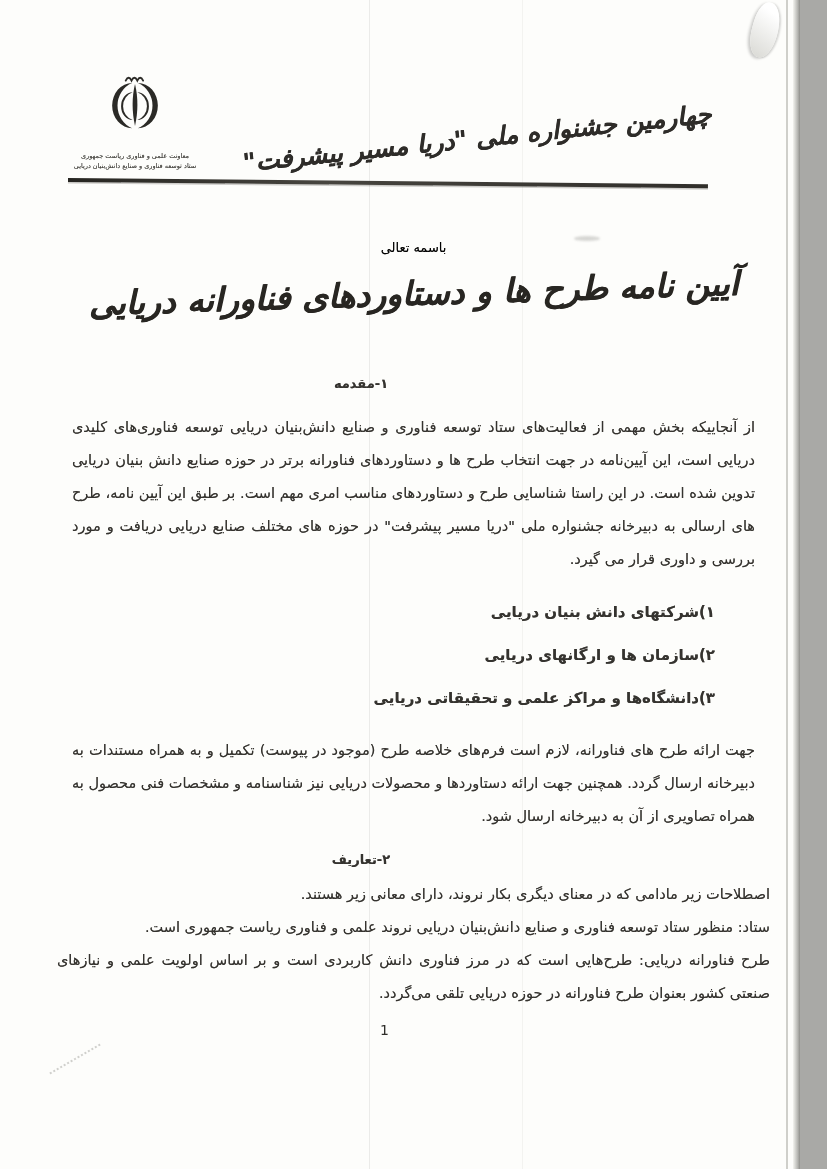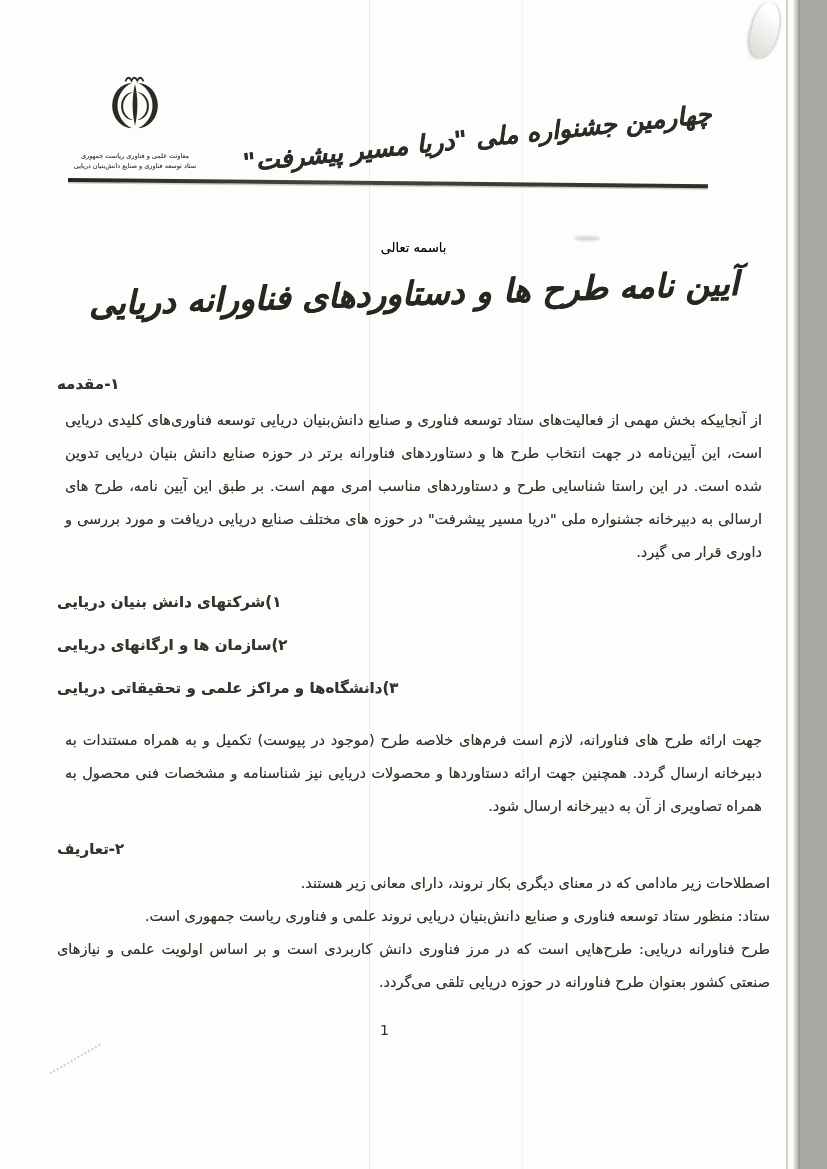--- a/index.html
+++ b/index.html
@@ -44,26 +44,26 @@
     box-shadow:0 1.5px 0 rgba(70,68,60,.25);}
   
   .basmala{position:absolute;left:57px;right:57px;top:240px;text-align:center;
     direction:rtl;font-size:13px;color:#000000;}
   .doc-title{position:absolute;left:57px;right:57px;top:274px;text-align:center;
     direction:rtl;font-size:33px;font-weight:bold;font-style:italic;color:#282622;
     transform:rotate(-1.8deg);text-shadow:.6px 0 0 #282622;}
   
   .body-col{position:absolute;top:372px;left:57px;right:57px;direction:rtl;
     font-size:14.5px;line-height:33px;text-align:justify;}
-  .sec-heading{font-size:15px;font-weight:bold;text-align:left;
+  .sec-heading{font-size:13px;font-weight:bold;text-align:center;
     padding-left:0;padding-right:0;margin:0 105px 6px 0;line-height:24px;}
-  .para{margin:8px;}
+  .para{margin:15px;}
   .para.gap{margin-top:14px;}
   .domain-list{list-style:none;margin:12px 55px 0 0;padding:0;
-    font-weight:bold;font-size:15px;line-height:43px;text-align:left;}
+    font-weight:bold;font-size:15px;line-height:43px;text-align:right;}
   .def-line{margin:0;}
   .def-term{font-weight:normal;}
   .sec2-heading{margin-top:14px;}
   .page-number{position:absolute;left:380px;top:1022px;font-size:14px;color:#2f2e2a;}
 </style>
 </head>
 <body>
 
 <div class="scanner-bg"></div>
 <div class="page-edge-light"></div>

